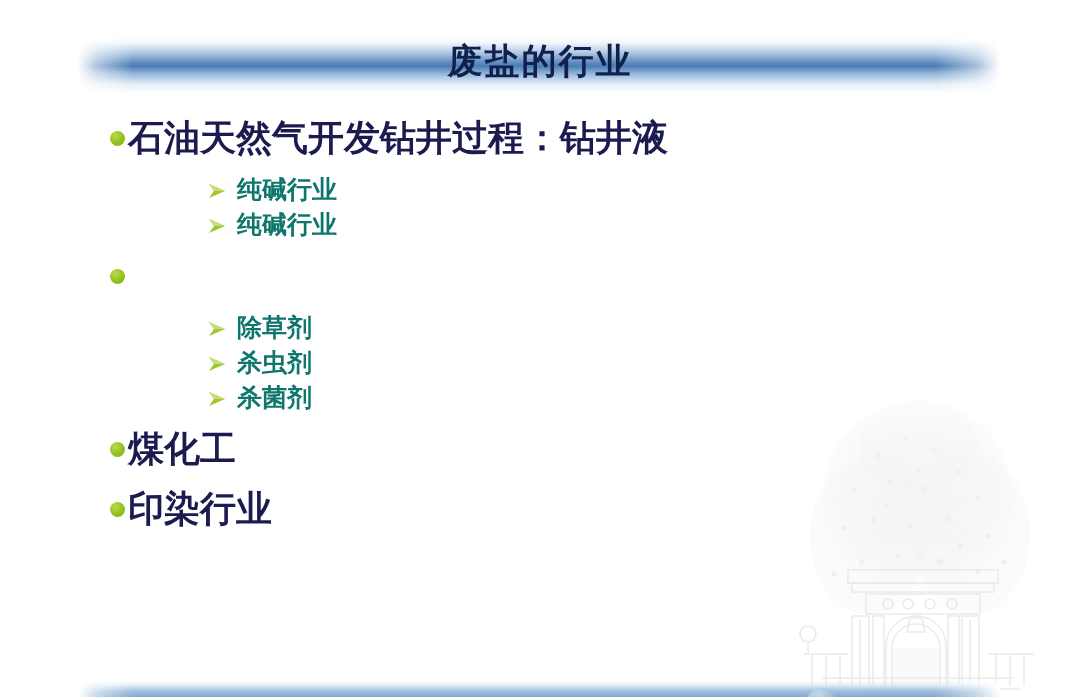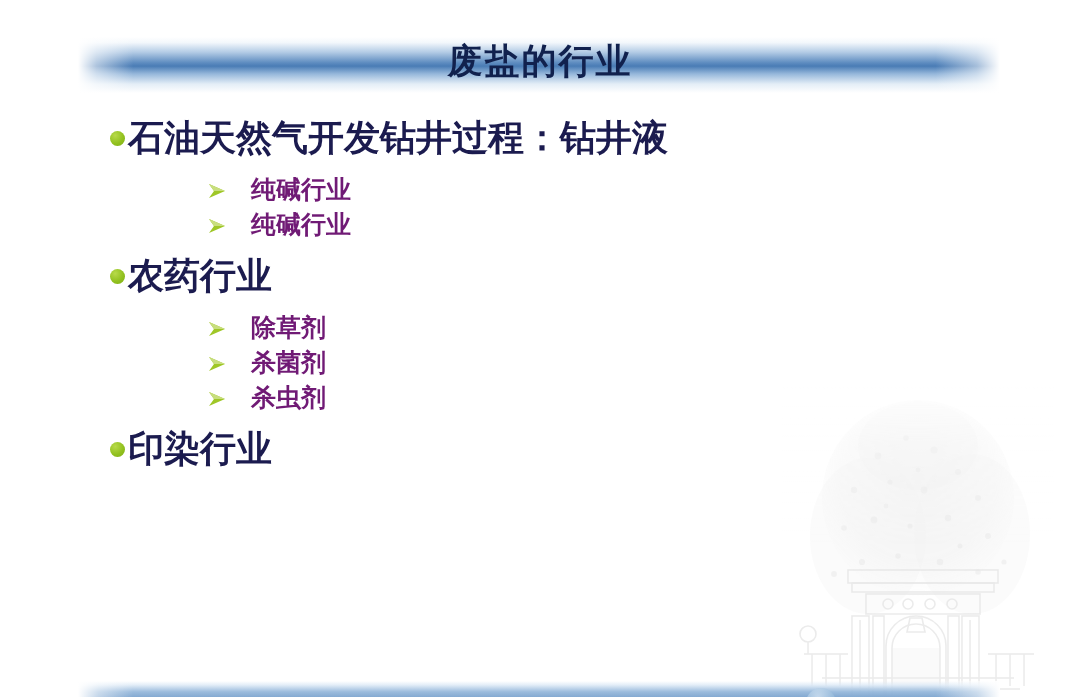--- a/index.html
+++ b/index.html
@@ -157,23 +157,23 @@
   }
   .l2-bullet {
     flex: 0 0 auto;
     width: 22px;
     height: 22px;
     margin-top: 8px;
   }
   .l2-label {
     font-size: 25px;
     line-height: 35px;
-    color: #701a75;
+    color: #0f766e;
     font-weight: 600;
-    margin-left: 23px;
+    margin-left: 9px;
     white-space: nowrap;
   }
 </style>
 </head>
 <body>
 
 <div id="slide">
 
   <svg id="watermark" viewBox="0 0 272 311" aria-hidden="true">
     <defs>
@@ -287,46 +287,49 @@
         <svg class="l2-bullet" viewBox="0 0 22 22" aria-hidden="true">
           <path d="M3 4 L19 11 L3 18 L8 11 Z" fill="#9fc727"></path>
           <path d="M3 4 L19 11 L8 11 Z" fill="#c8de7e"></path>
         </svg>
         <span class="l2-label">纯碱行业</span>
       </div>
     </div>
 
     <div class="l1-item">
       <span class="l1-bullet"></span>
-      <span class="l1-label">农药行业</span>
     </div>
     <div class="l2-group">
       <div class="l2-item">
         <svg class="l2-bullet" viewBox="0 0 22 22" aria-hidden="true">
           <path d="M3 4 L19 11 L3 18 L8 11 Z" fill="#9fc727"></path>
           <path d="M3 4 L19 11 L8 11 Z" fill="#c8de7e"></path>
         </svg>
         <span class="l2-label">除草剂</span>
       </div>
       <div class="l2-item">
         <svg class="l2-bullet" viewBox="0 0 22 22" aria-hidden="true">
           <path d="M3 4 L19 11 L3 18 L8 11 Z" fill="#9fc727"></path>
           <path d="M3 4 L19 11 L8 11 Z" fill="#c8de7e"></path>
         </svg>
+        <span class="l2-label">杀虫剂</span>
+      </div>
+      <div class="l2-item">
+        <svg class="l2-bullet" viewBox="0 0 22 22" aria-hidden="true">
+          <path d="M3 4 L19 11 L3 18 L8 11 Z" fill="#9fc727"></path>
+          <path d="M3 4 L19 11 L8 11 Z" fill="#c8de7e"></path>
+        </svg>
         <span class="l2-label">杀菌剂</span>
       </div>
-      <div class="l2-item">
-        <svg class="l2-bullet" viewBox="0 0 22 22" aria-hidden="true">
-          <path d="M3 4 L19 11 L3 18 L8 11 Z" fill="#9fc727"></path>
-          <path d="M3 4 L19 11 L8 11 Z" fill="#c8de7e"></path>
-        </svg>
-        <span class="l2-label">杀虫剂</span>
-      </div>
-    </div>
-
+    </div>
+
+    <div class="l1-item">
+      <span class="l1-bullet"></span>
+      <span class="l1-label">煤化工</span>
+    </div>
 
     <div class="l1-item">
       <span class="l1-bullet"></span>
       <span class="l1-label">印染行业</span>
     </div>
 
 
   </div>
 
   <div id="bottom-banner"></div>

